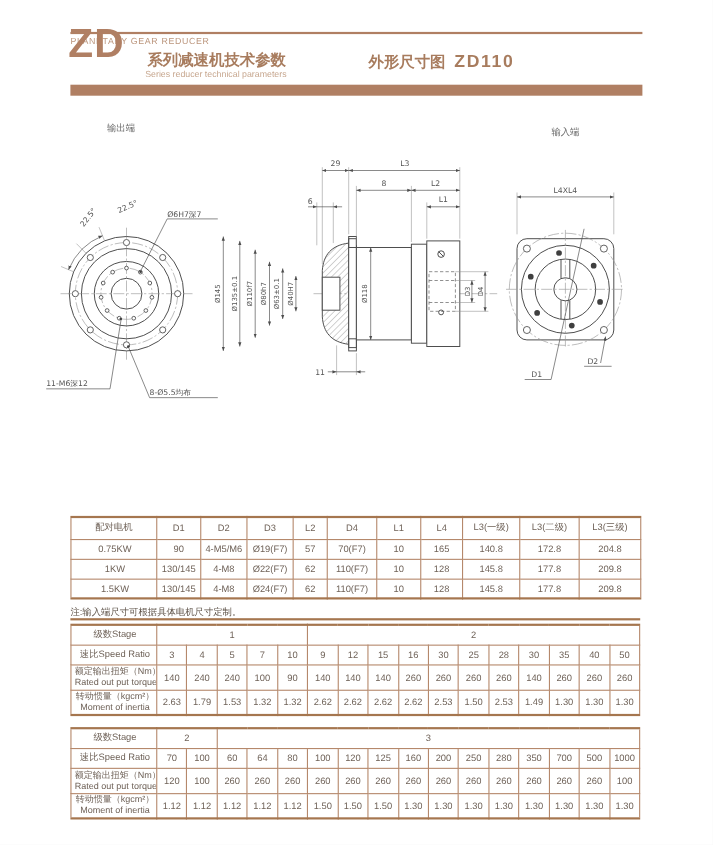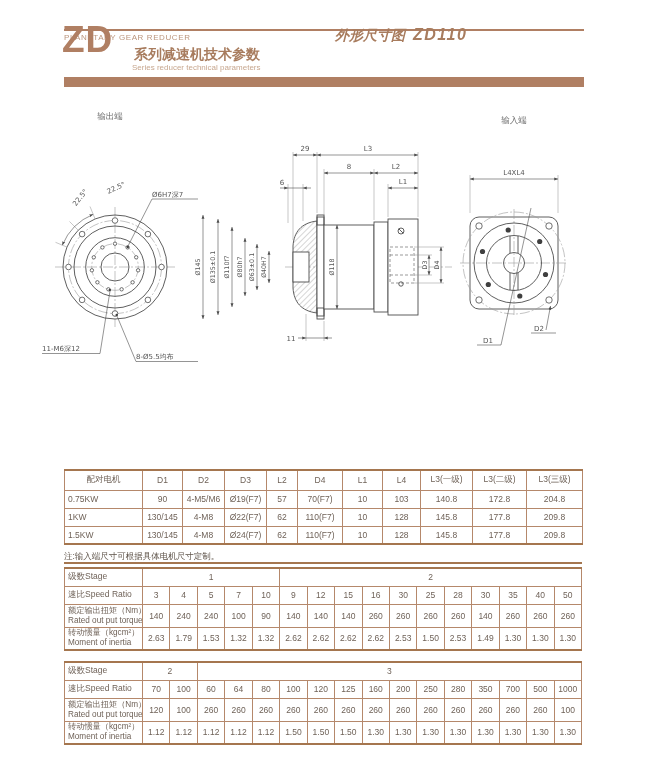--- a/index.html
+++ b/index.html
@@ -6,21 +6,21 @@
   body { background:#e9e9e9; font-family:"Liberation Sans", sans-serif; }
   .page { position:relative; width:648px; height:768px; background:#ffffff; overflow:hidden;
           font-family:"Liberation Sans", sans-serif; }
 
   
   .topline { position:absolute; left:64px; top:29px; width:520px; height:1.5px; background:#b07f63; }
   .eyebrow { position:absolute; left:64px; top:33px; font-size:8px; letter-spacing:.6px; color:#bb957c; }
   .zd { position:absolute; left:62px; top:21px; font-size:37px; font-weight:800; letter-spacing:1px; color:#b07f63; line-height:1; }
   .cn-title { position:absolute; left:134px; top:46px; font-size:14px; font-weight:bold; color:#a87c5e; }
   .en-title { position:absolute; left:132px; top:63px; font-size:8px; color:#c7a78f;text-align:center; }
-  .fig-title { position:absolute; left:335px; top:26px; font-size:14px; font-weight:bold; color:#a87c5e;font-style:italic; }
+  .fig-title { position:absolute; left:335px; top:48px; font-size:14px; font-weight:bold; color:#a87c5e; }
   .fig-title .model { font-size:16px; letter-spacing:1.5px; margin-left:8px; }
   .bar { position:absolute; left:64px; top:77px; width:520px; height:10px; background:#b07f63; }
 
   
   svg.drawing { position:absolute; left:0; top:100px; }
   .ln  { stroke:#4d4d4d; stroke-width:.9; fill:none; }
   .lnf { stroke:#4d4d4d; stroke-width:.9; fill:#fff; }
   .thin{ stroke:#8f8f8f; stroke-width:.5; fill:none; }
   .cl  { stroke:#9a9a9a; stroke-width:.6; stroke-dasharray:10 2 2 2; fill:none; }
   .dsh { stroke:#6f6f6f; stroke-width:.7; stroke-dasharray:3 2; fill:none; }
@@ -36,21 +36,21 @@
   
   table.t1, table.pt { position:absolute; left:64px; width:518px; border-collapse:collapse; table-layout:fixed;
       font-size:8.5px; color:#6f6258; border-top:2.2px solid #a5764f; border-bottom:2.2px solid #a5764f; }
   table.t1 { top:469px; }
   table.pt0 { top:567px; }
   table.pt1 { top:661px; }
   .t1 th, .t1 td, .pt td { border:1px solid #b5886b; text-align:center; padding:0 1px;
       white-space:nowrap; overflow:hidden; font-weight:normal; }
   .t1 th { height:20px;margin-left:35px; }
   .t1 td { height:18px; }
-  .t1 td.lbl, .pt td.lbl { text-align:left; padding-left:3px; }
+  .t1 td.lbl, .pt td.lbl { text-align:center; padding-left:3px; }
   .pt tr:nth-child(1) td, .pt tr:nth-child(2) td { height:18px;margin-left:34px; }
   .pt tr:nth-child(3) td, .pt tr:nth-child(4) td { height:23px; }
   .pt td.lbl div { font-size:8.2px; line-height:10px; }
   .note1 { position:absolute; left:64px; top:551px; font-size:8.5px; color:#5e5349;text-align:right; }
   .rule  { position:absolute; left:64px; top:562px; width:518px; height:2px; background:#a5764f; }
   .note2 { position:absolute; left:64px; top:751px; font-size:9px; color:#5e5349; }
 </style>
 </head>
 <body>
 
@@ -275,21 +275,21 @@
       </thead>
     <tbody>
         <tr>
           <td class="lbl">0.75KW</td>
           <td>90</td>
           <td>4-M5/M6</td>
           <td>Ø19(F7)</td>
           <td>57</td>
           <td>70(F7)</td>
           <td>10</td>
-          <td>103</td>
+          <td>165</td>
           <td>140.8</td>
           <td>172.8</td>
           <td>204.8</td>
         </tr>
         <tr>
           <td class="lbl">1KW</td>
           <td>130/145</td>
           <td>4-M8</td>
           <td>Ø22(F7)</td>
           <td>62</td>

